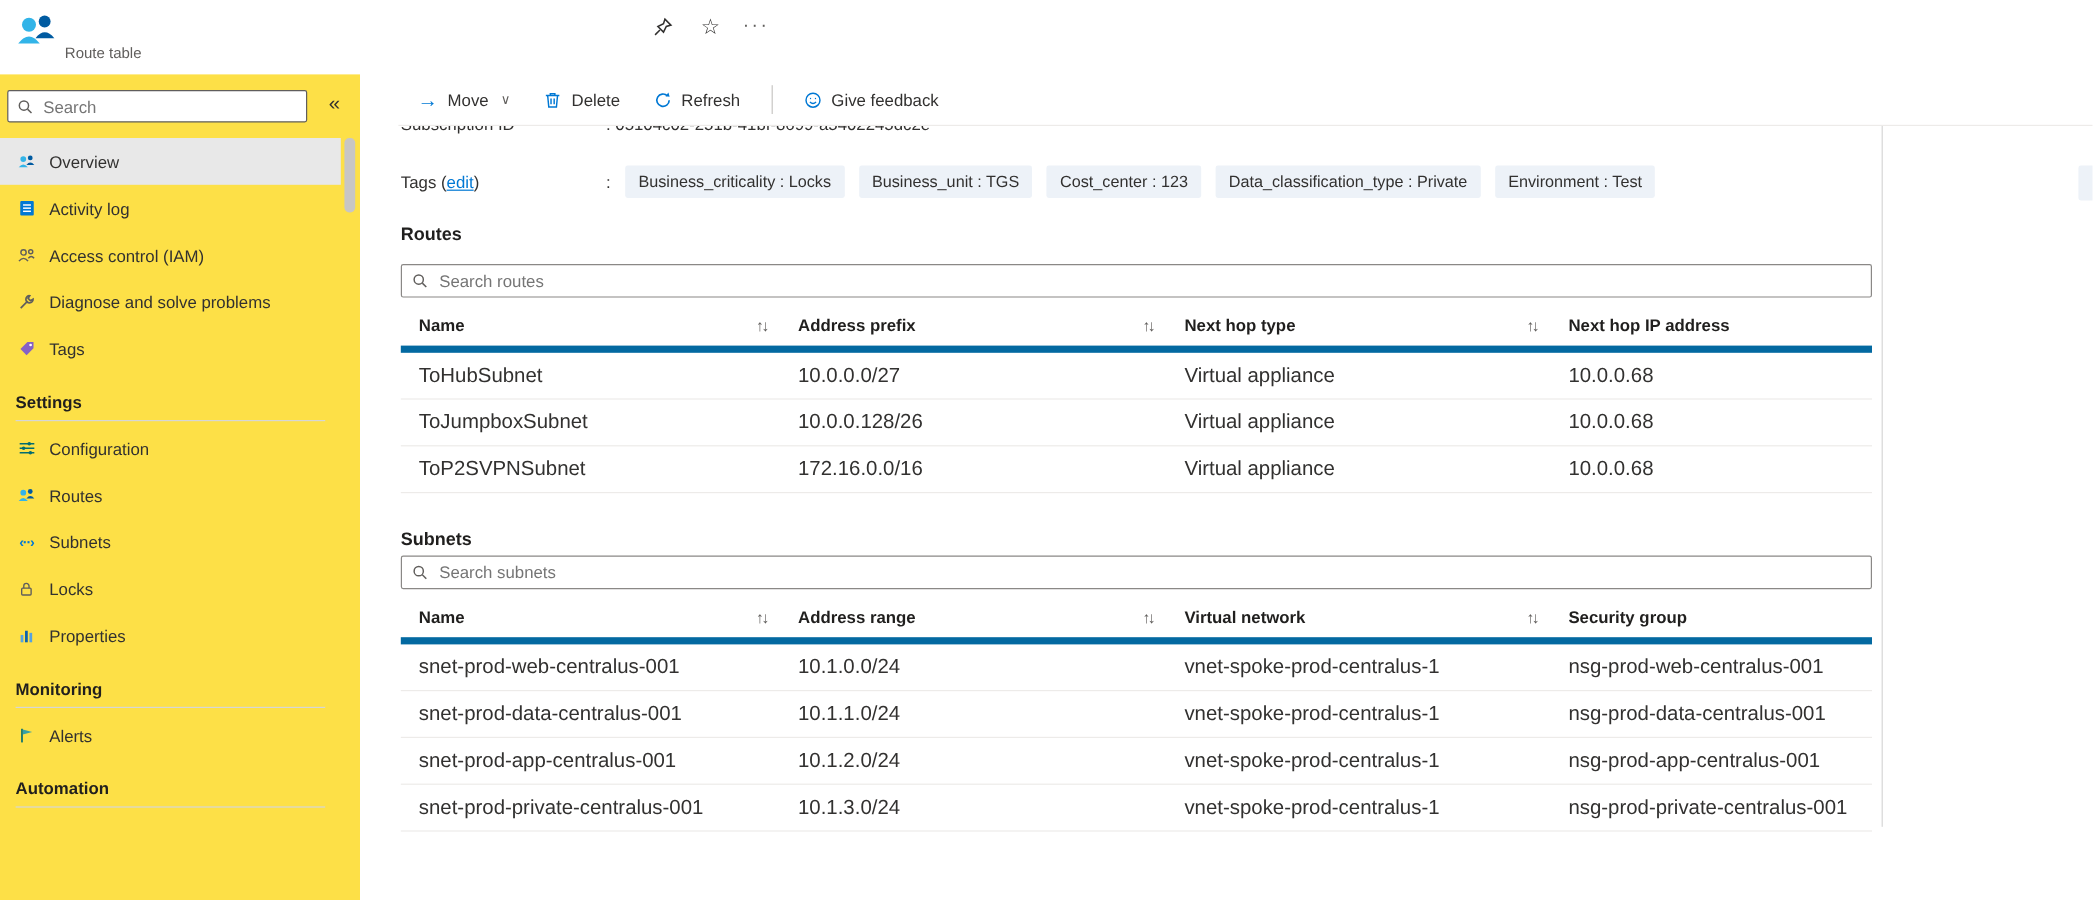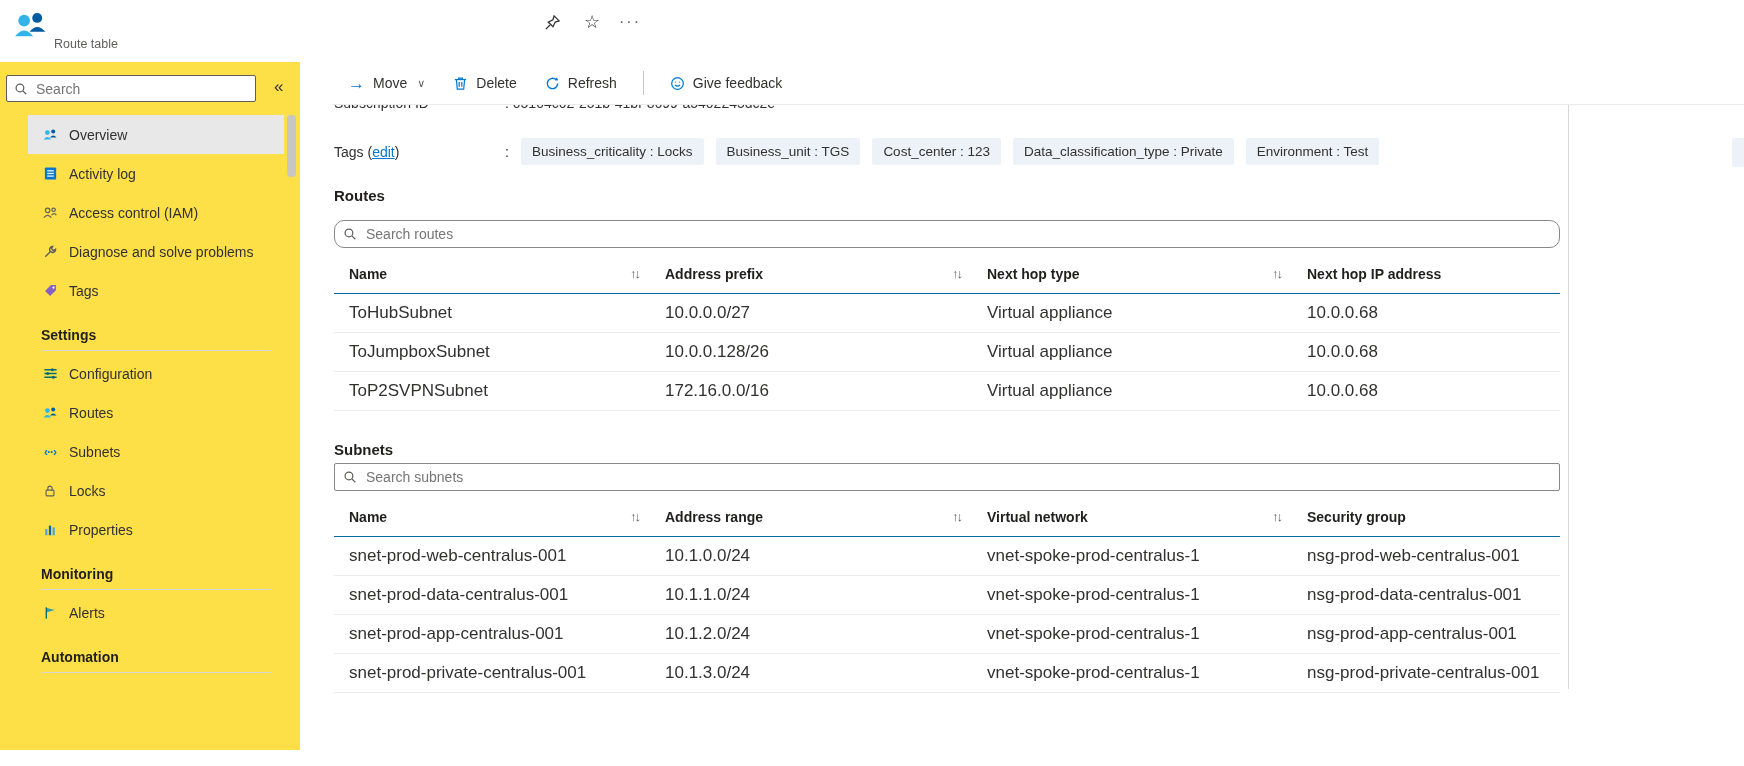--- a/index.html
+++ b/index.html
@@ -22,21 +22,21 @@
   .more-btn { left:616px; font-size:16px; letter-spacing:2px; color:#605e5c; }
 
   
   .sidebar { position:absolute; left:0; top:62px; width:300px; bottom:16px; background:#fde047; }
   .sidebar-search {
     position:absolute; left:6px; top:13px; width:250px; height:27px;
     border:1px solid #605e5c; border-radius:2px; display:flex; align-items:center; gap:6px; padding:0 7px; background:#fff;
   }
   .sidebar-search input { border:none; outline:none; flex:1; font-size:14px; font-family:inherit; color:#323130; background:transparent; }
   .collapse-btn { position:absolute; left:268px; top:14px; font-size:17px; color:#323130; background:none; border:none; cursor:pointer; }
-  .nav { position:absolute; left:0; top:53px; width:284px;padding-left:28px; }
+  .nav { position:absolute; left:0; top:53px; width:284px; }
   .nav-item { height:39px; display:flex; align-items:center; gap:10px; padding:0 13px; cursor:pointer; color:#323130; }
   .nav-item.selected { background:var(--selected-bg,#e8e8e8); }
   .nav-icon { width:18px; height:16px; display:flex; align-items:center; justify-content:center; flex:none; }
   .glyph-icon { color:var(--accent,#0078d4); font-weight:700; font-size:12px; letter-spacing:-1px; }
   .nav-header { padding:17px 13px 7px 13px; font-weight:700; color:#201f1e; }
   .nav-divider { height:1px; background:#d6d6d6; margin:0 13px 3px 13px; }
   .side-scroll-thumb { position:absolute; left:287px; top:53px; width:9px; height:62px; background:#c8c6c4; border-radius:4px; }
 
   
   .toolbar {
@@ -63,28 +63,28 @@
   .pill-clipped { position:absolute; left:1400px; top:33px; width:44px; height:29px; background:var(--tag-bg,#eef3f8); border-radius:2px; }
 
   .section-title { position:absolute; left:2px; font-size:15px; font-weight:700; color:#201f1e; }
   .routes-title { top:82px; }
   .subnets-title { top:336px; }
 
   .search-bar {
     position:absolute; left:2px; width:1226px; height:28px;
     border:1px solid #8a8886; border-radius:2px; display:flex; align-items:center; gap:7px; padding:0 8px; background:#fff;
   }
-  .routes-search { top:115px;border-radius:10px; }
+  .routes-search { top:115px; }
   .subnets-search { top:358px; }
   .search-bar input { border:none; outline:none; flex:1; font-size:14px; font-family:inherit; color:#323130; background:transparent; }
 
   .tbl-head {
     position:absolute; left:2px; width:1226px; height:40px;
     display:grid; grid-template-columns:331px 322px 320px 1fr; align-items:center;
-    border-bottom:1px solid #0369a1; font-weight:700; color:#201f1e;
+    border-bottom:6px solid #0369a1; font-weight:700; color:#201f1e;
   }
   .routes-head { top:149px; }
   .subnets-head { top:392px; }
   .th { display:flex; align-items:center; }
   .th.first { padding-left:15px; }
   .sort { margin-left:auto; margin-right:26px; color:#605e5c; font-weight:400; font-size:13px; letter-spacing:-2px; cursor:pointer; }
 
   .tbl-row {
     position:absolute; left:2px; width:1226px; height:39px;
     display:grid; grid-template-columns:331px 322px 320px 1fr; align-items:center;

